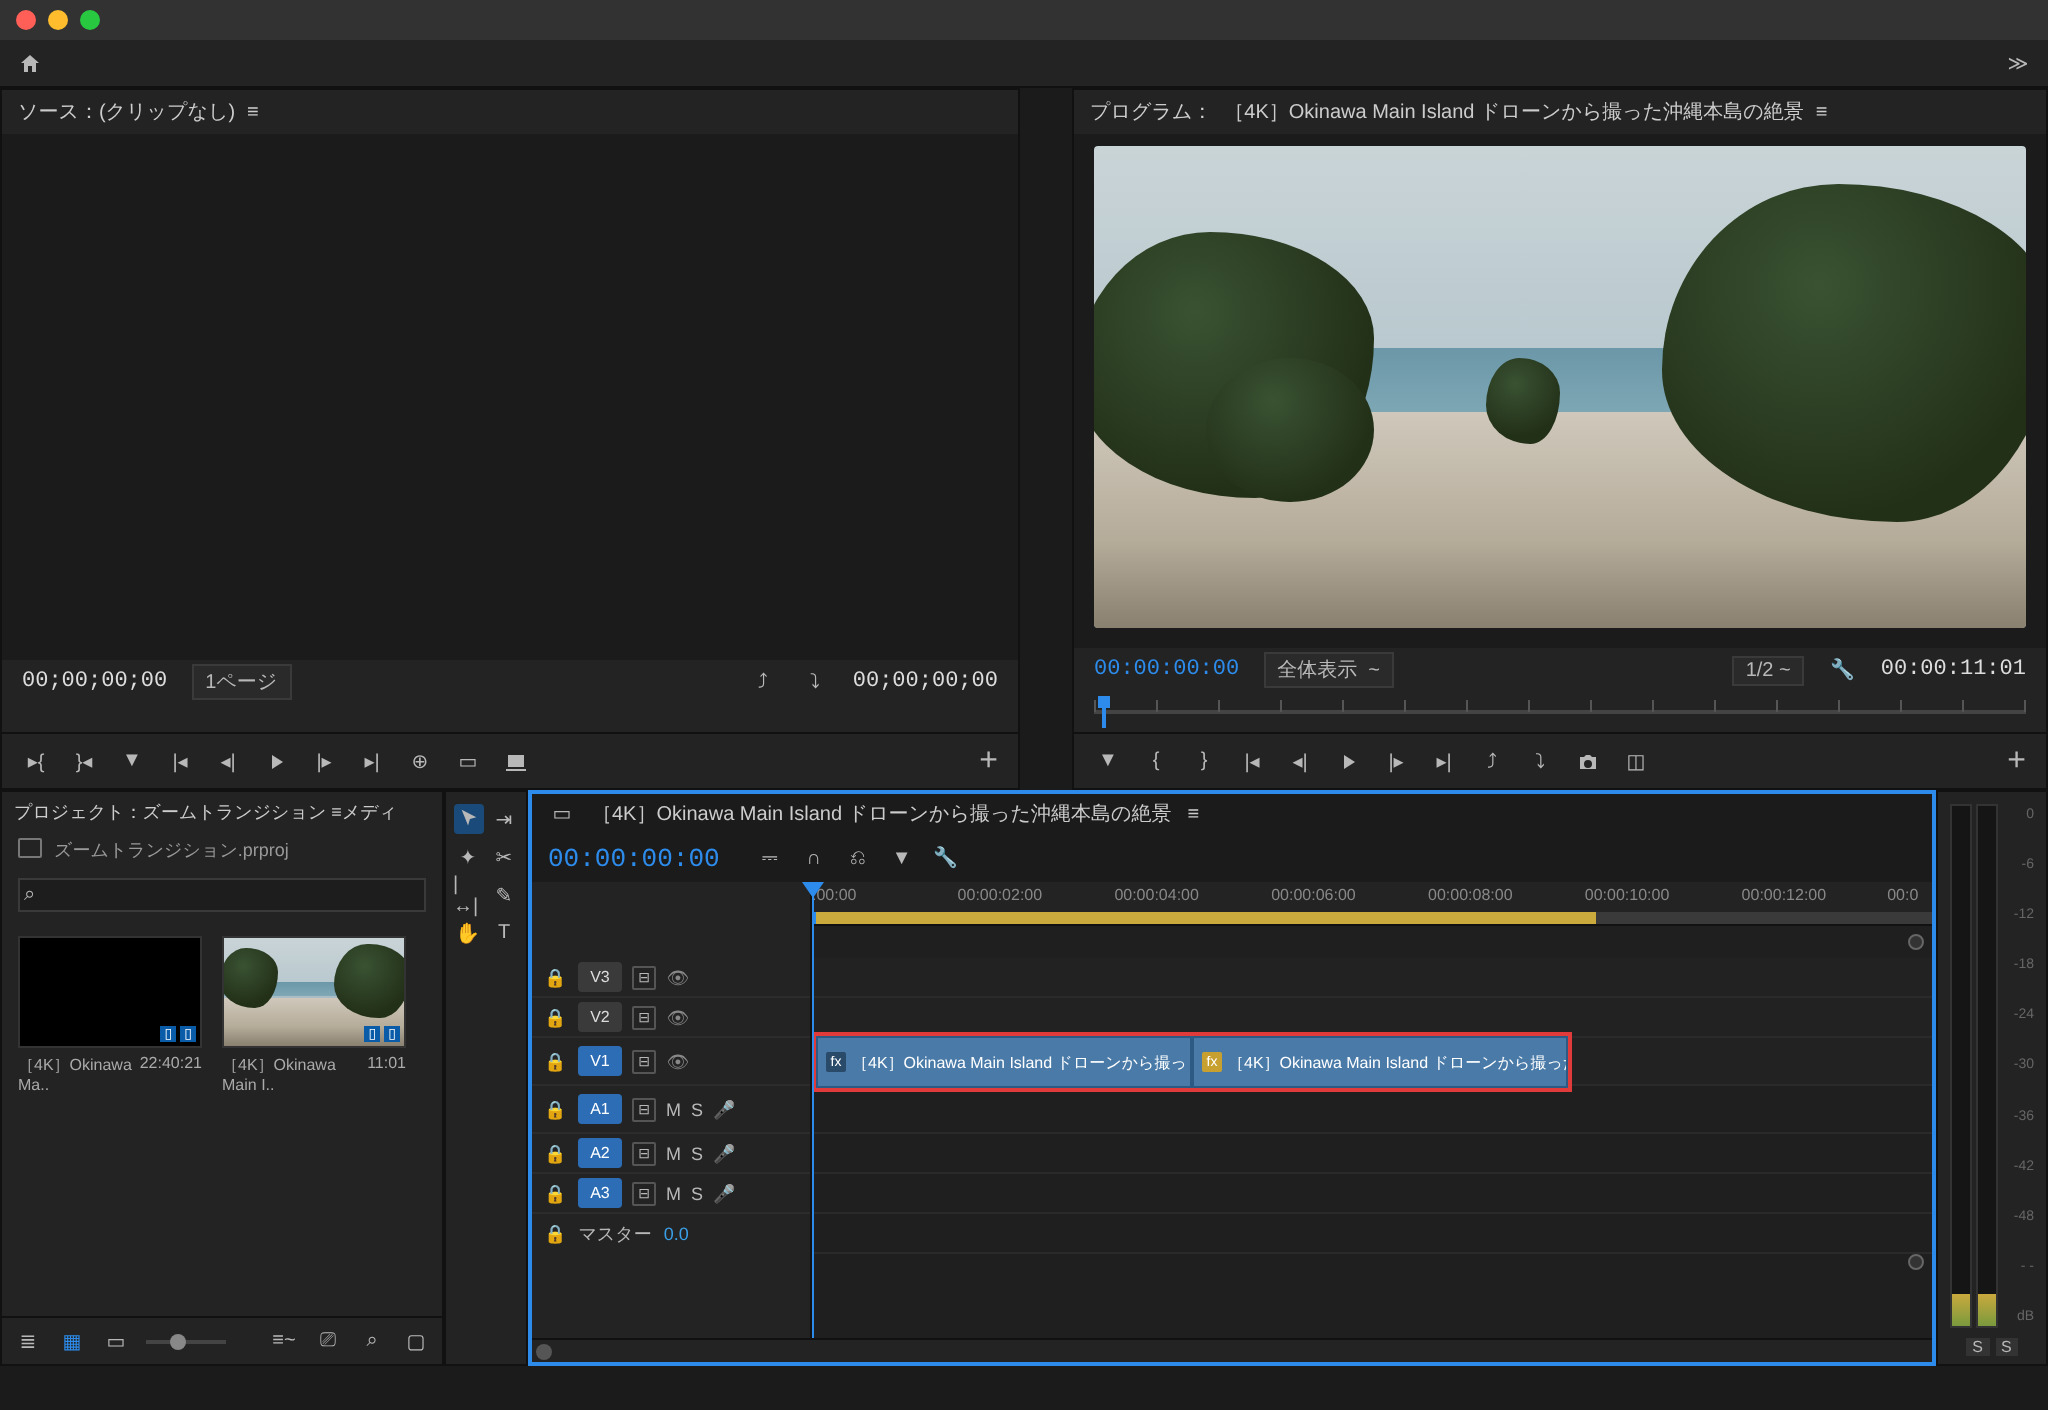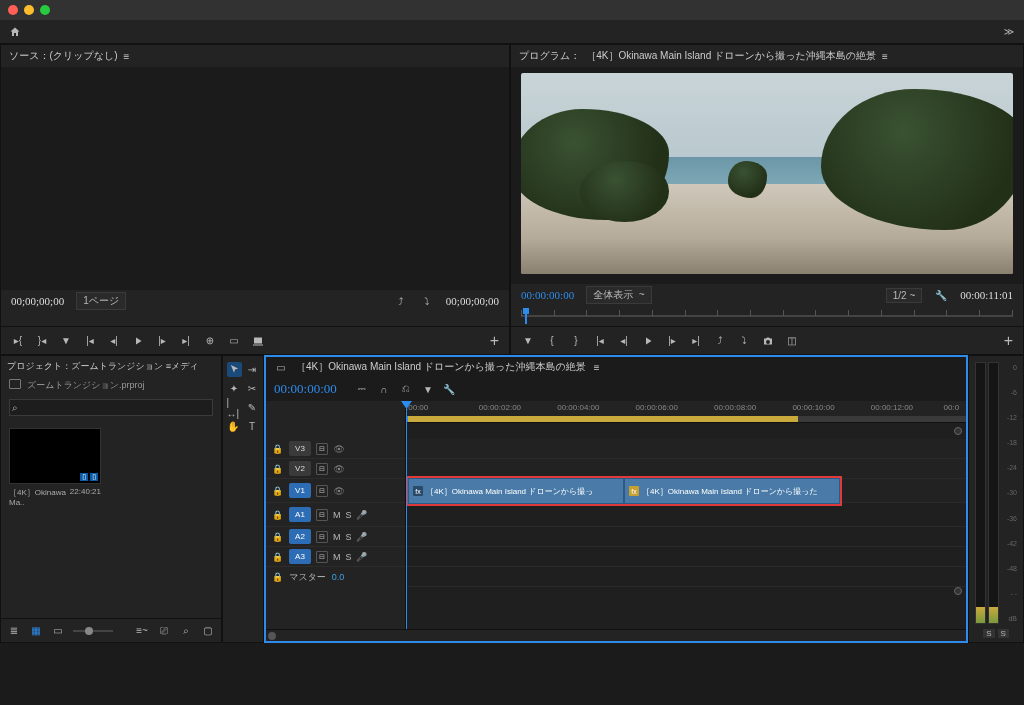--- a/index.html
+++ b/index.html
@@ -9,37 +9,37 @@
 .traffic span { width:10px; height:10px; border-radius:50%; }
 .traffic .r{background:#ff5f57}.traffic .y{background:#ffbd2e}.traffic .g{background:#28c940}
 .titlebar .title { position:absolute; left:0; right:0; text-align:center; color:#aaa; font-size:10px; }
 .menubar { height:24px; background:#232323; display:flex; align-items:center; padding:0 8px; border-bottom:1px solid #111; gap:2px;}
 .home-icon svg{width:14px;height:14px;fill:#b8b8b8}
 .workspaces { display:flex; margin-left:180px; gap:6px; }
 .ws { padding:2px 10px; color:#b8b8b8; cursor:pointer; font-size:10px;}
 .ws.active { color:#2d8ceb; border-bottom:2px solid #2d8ceb;}
 .ws .ham{color:#2d8ceb;margin-left:4px}
 .menubar .right{margin-left:auto}
-.shelf { display:flex; height:311px; }
+.shelf { display:flex; height:351px;gap:26px; }
 .panel { background:#232323; border:1px solid #111; display:flex; flex-direction:column; }
 .panel-tab { height:22px; display:flex; align-items:center; padding:0 8px; color:#ccc; font-size:10px; gap:6px;}
 .source { width:510px; }
 .program { flex:1; }
 .viewer-body { flex:1; background:#1b1b1b; position:relative; }
 .program .viewer-body{padding:6px 10px;}
 .preview-img { width:100%; height:calc(100% - 4px); border-radius:2px; position:relative; overflow:hidden; background:#000;}
 .sky{position:absolute;inset:0;background:linear-gradient(#c9d4d7,#b8c8ce 45%,#a8bdc5 55%);}
 .sea{position:absolute;left:0;right:0;top:42%;height:14%;background:linear-gradient(#6b97a8,#7fa8b5)}
 .beach{position:absolute;left:0;right:0;top:55%;bottom:0;background:linear-gradient(#cfc8bb,#b5ab99 60%,#8a8070)}
 .rock{position:absolute;background:radial-gradient(circle at 40% 30%,#3a5232,#223018 70%);border-radius:45% 55% 40% 60%/55% 40% 60% 45%;}
 .rock.l1{left:-2%;top:18%;width:32%;height:55%}
 .rock.l2{left:12%;top:44%;width:18%;height:30%;border-radius:50%}
 .rock.rk{right:-3%;top:8%;width:42%;height:70%}
 .rock.m1{left:42%;top:44%;width:8%;height:18%}
-.tc { color:#2d8ceb; font-family:Liberation Serif, serif; font-size:11px;}
+.tc { color:#2d8ceb; font-family:Liberation Mono, monospace; font-size:11px;}
 .tc.white{color:#ddd}
 .tbtn { width:14px; height:14px; display:flex; align-items:center; justify-content:center; color:#b8b8b8; cursor:pointer;}
 .tbtn svg{width:12px;height:12px;fill:#b8b8b8}
 .scrub{height:20px;position:relative;background:#232323;padding:0 10px}
 .scrub .track{position:absolute;left:10px;right:10px;top:9px;height:2px;background:#444}
 .scrub .ticks{position:absolute;left:10px;right:10px;top:4px;height:12px;display:flex;justify-content:space-between}
 .scrub .ticks span{width:1px;height:6px;background:#555}
 .scrub .head{position:absolute;left:10px;top:2px;width:10px;height:16px}
 .scrub .head::before{content:"";position:absolute;left:2px;width:6px;height:6px;background:#2d8ceb}
 .scrub .head::after{content:"";position:absolute;left:4px;top:6px;width:2px;height:10px;background:#2d8ceb}
@@ -97,21 +97,21 @@
 .ruler{height:22px;background:#232323;position:relative;border-bottom:1px solid #111}
 .ruler .tick{position:absolute;top:2px;font-size:8px;color:#888}
 .ruler .bar{position:absolute;left:0;right:0;bottom:0;height:6px;background:linear-gradient(90deg,#caa93d,#caa93d 70%,#3a3a3a 70%)}
 .ruler .bar::before{content:"";position:absolute;left:0;width:2px;height:100%;background:#2d8ceb}
 .playhead-line{position:absolute;left:0;top:0;bottom:0;width:1px;background:#2d8ceb;z-index:5}
 .playhead-top{position:absolute;left:-5px;top:0;width:11px;height:8px;background:#2d8ceb;clip-path:polygon(0 0,100% 0,50% 100%)}
 .track-lanes{position:absolute;left:0;right:0;top:22px;bottom:0}
 .lane{height:20px;border-bottom:1px solid #2a2a2a;position:relative}
 .lane.tall{height:24px}
 .lane.v{background:#222}
-.clips-box{position:absolute;top:-3px;height:30px;left:0;width:436px;border:2px solid #e03a3a;display:flex}
+.clips-box{position:absolute;top:-3px;height:30px;left:0;width:380px;border:2px solid #e03a3a;display:flex}
 .clip{flex:1;background:#4a7ba8;border:1px solid #2d5a85;display:flex;align-items:center;padding:0 4px;gap:3px;font-size:8px;color:#fff;overflow:hidden;white-space:nowrap}
 .clip .fx{width:10px;height:10px;background:#2a4a6a;border-radius:1px;flex-shrink:0;font-size:7px;display:flex;align-items:center;justify-content:center}
 .clip .fx.y{background:#c8a030}
 .tl-scroll{height:12px;background:#232323;border-top:1px solid #111;position:relative}
 .tl-scroll .thumb-h{position:absolute;left:2px;width:8px;height:8px;top:2px;background:#555;border-radius:4px}
 .audio-col{width:56px;background:#232323;border:1px solid #111;display:flex;flex-direction:column;padding:4px}
 .meters{flex:1;display:flex;gap:2px;padding:2px}
 .meter{flex:1;flex-basis:8px;background:#151515;position:relative;border:1px solid #333}
 .meter::after{content:"";position:absolute;bottom:0;left:0;right:0;height:6%;background:linear-gradient(#caa93d,#7a9a3d)}
 .scale{flex:0 0 16px;display:flex;flex-direction:column;justify-content:space-between;font-size:7px;color:#666;text-align:right;padding:2px 0}
@@ -274,20 +274,37 @@
             <div class="badges">
               <span>▯</span>
               <span>▯</span>
             </div>
           </div>
         <div class="lbl">
             <span>［4K］Okinawa Ma..</span>
             <span>22:40:21</span>
           </div>
       </div>
+      <div class="thumb">
+        <div class="img pic">
+            <div class="sky"></div>
+            <div class="sea" style="top:40%"></div>
+            <div class="beach" style="top:55%"></div>
+            <div class="rock l1" style="top:10%"></div>
+            <div class="rock rk" style="top:5%"></div>
+            <div class="badges">
+              <span>▯</span>
+              <span>▯</span>
+            </div>
+          </div>
+        <div class="lbl">
+            <span>［4K］Okinawa Main I..</span>
+            <span>11:01</span>
+          </div>
+      </div>
     </div>
     <div class="pp-foot">
       <span class="tbtn">≣</span>
       <span class="tbtn" style="color:#2d8ceb">▦</span>
       <span class="tbtn">▭</span>
       <div class="slider"></div>
       <span style="flex:1"></span>
       <span class="tbtn">≡~</span>
       <span class="tbtn">⎚</span>
       <span class="tbtn">⌕</span>

